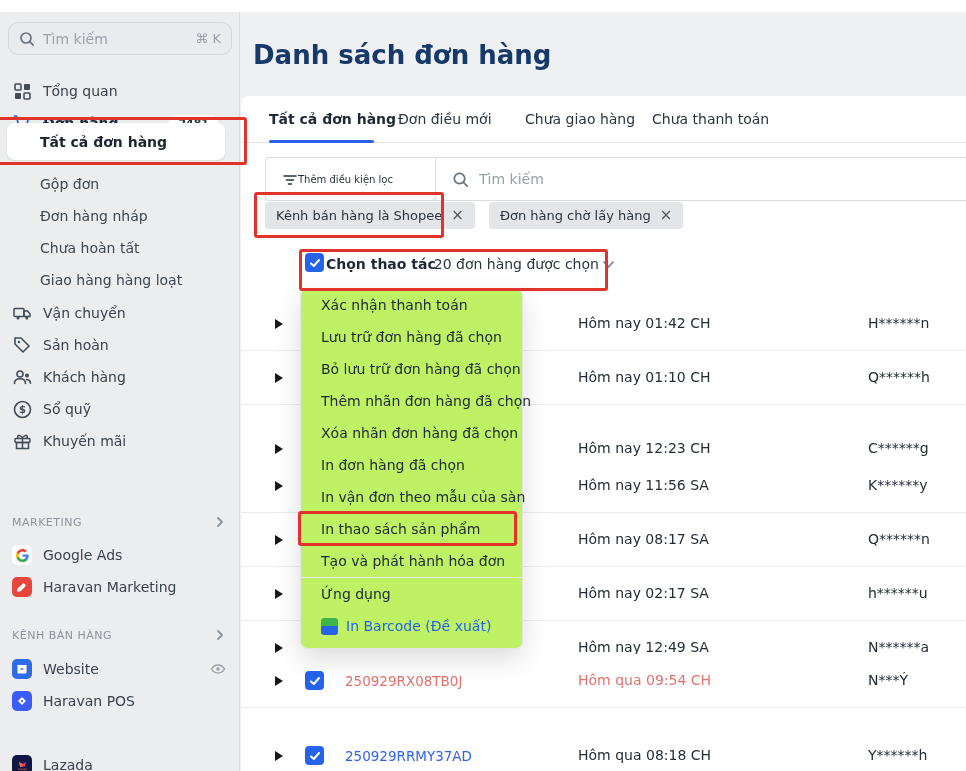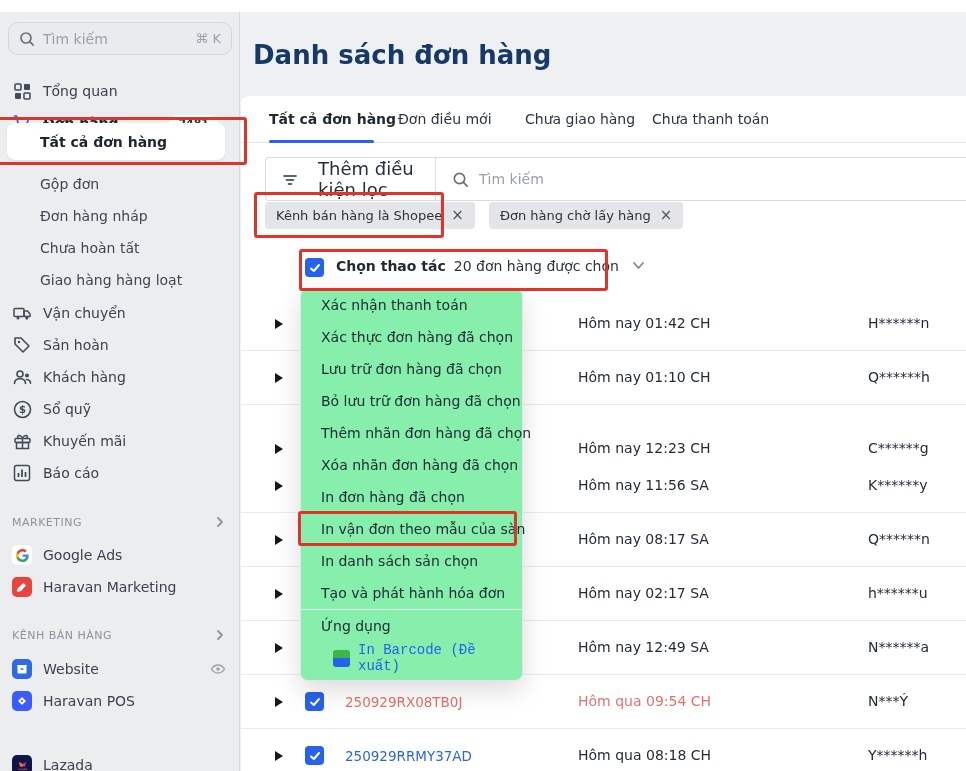--- a/index.html
+++ b/index.html
@@ -44,63 +44,63 @@
   .tab { position:absolute; top:96px; height:47px; line-height:47px; font-size:14px;
     color:#2a3440; cursor:pointer; }
   #tabs-border { left:241px; top:142px; width:725px; height:1px; background:#e4e6e9; }
   #tab-underline { left:269px; top:140px; width:105px; height:3px; background:#2b62e9;
     border-radius:2px; }
 
   #filter-bar { left:265px; top:157px; width:701px; height:44px;
     border:1px solid #d9dce0; border-right:none; border-radius:4px 0 0 4px;
     display:flex; align-items:center; }
   #filter-btn { width:170px; height:100%; display:flex; align-items:center;
-    gap:20px; padding-left:16px; border-right:1px solid #d9dce0; cursor:pointer;
-    font-size:18px; color:#26303b; }
+    gap:0; padding-left:16px; border-right:1px solid #d9dce0; cursor:pointer;
+    font-size:10px; color:#26303b;text-align:center; }
   #main-search { flex:1; height:100%; display:flex; align-items:center; gap:10px;
     padding-left:16px; }
   #main-search input { flex:1; border:none; outline:none; background:transparent;
     font:14px "DejaVu Sans","Liberation Sans",sans-serif; color:#525b66; }
   #main-search input::placeholder { color:#98a0a9; }
 
   #chips { left:265px; top:202px; display:flex; gap:14px; }
   .chip { background:#e3e5e8; border-radius:4px; height:27px; display:flex;
     align-items:center; gap:9px; padding:0 11px; font-size:13px; color:#2a333e; }
   .chip .x { color:#4d565f; font-size:15px; cursor:pointer; line-height:1; }
 
-  #action-bar { left:305px; top:258px; height:28px; display:flex;
-    align-items:flex-start; gap:12px; }
+  #action-bar { left:305px; top:244px; height:28px; display:flex;
+    align-items:flex-end; gap:2px; }
   .cbx { width:19px; height:19px; background:#2563eb; border-radius:4px;
     display:flex; align-items:center; justify-content:center; cursor:pointer;
     flex-shrink:0; }
   #action-bar .b1 { font-size:14px; font-weight:700; color:#1f2835; }
   #action-bar .b2 { font-size:14px; color:#2a3440; margin-left:-4px; }
 
   
   .trow { position:absolute; left:241px; width:725px; height:54px;
     border-bottom:1px solid #e9ebed; background:#fff; }
   .trow .arr { position:absolute; left:34px; top:22px; width:0; height:0;
     border-left:8px solid #15181c; border-top:5px solid transparent;
     border-bottom:5px solid transparent; cursor:pointer; }
   .trow .cbx { position:absolute; left:64px; top:17px; }
   .trow .oid { position:absolute; left:104px; top:19px; font-size:13.5px; cursor:pointer; }
   .trow .dt  { position:absolute; left:337px; top:18px; font-size:14px; color:#232c37; }
   .trow .cu  { position:absolute; left:627px; top:18px; font-size:14px; color:#232c37; }
   .red-txt { color:#e4716b !important; }
   .blue-txt { color:#2e63e7 !important; }
 
   
-  #dropdown { left:300px; top:288px; width:223px; background:#86efac;
+  #dropdown { left:300px; top:288px; width:223px; background:#bef264;
     border:1px solid #e3e5e8; border-radius:8px;
     box-shadow:0 10px 26px rgba(0,0,0,.14); z-index:20; padding-bottom:6px; }
   .ditem { height:32px; line-height:32px; padding-left:20px; font-size:14px;
     color:#222c37; cursor:pointer; white-space:nowrap; }
   #dd-divider { height:1px; background:#e6e8ea; margin:0; }
-  #dd-app-item { display:flex; align-items:center; gap:8px; padding-left:32px;
-    height:32px; color:#2563eb; font-size:14px; cursor:pointer;font-family:Liberation Mono, monospace; }
+  #dd-app-item { display:flex; align-items:center; gap:8px; padding-left:20px;
+    height:32px; color:#2563eb; font-size:14px; cursor:pointer; }
   #barcode-ic { width:17px; height:17px; border-radius:3px; overflow:hidden;
     display:flex; flex-direction:column; flex-shrink:0; }
   #barcode-ic .t { flex:1; background:#3cb54a; }
   #barcode-ic .b { flex:1; background:#2563eb; }
 
   
   .anno { position:absolute; border:3px solid #e0332a; border-radius:3px;
     z-index:50; pointer-events:none; }
   #anno1 { left:-3px; top:117px; width:250px; height:48px; }
   #anno2 { left:254px; top:192px; width:190px; height:46px; }
@@ -210,31 +210,20 @@
   </div>
   <div class="srow" style="top:413px">
     <span class="ic">
       <svg width="19" height="19" viewBox="0 0 19 19">
           <rect x="2" y="6.5" width="15" height="4" rx="1" fill="none" stroke="#424c59" stroke-width="1.5"></rect>
           <rect x="3.5" y="10.5" width="12" height="6" fill="none" stroke="#424c59" stroke-width="1.5"></rect>
           <path d="M9.5 6.5V16.5M6 6.5C4.5 6.5 4 4 5.5 3.5S9.5 5 9.5 6.5m3.5 0c1.5 0 2-2.5.5-3S9.5 5 9.5 6.5" fill="none" stroke="#424c59" stroke-width="1.5"></path>
         </svg>
     </span>
     <span>Khuyến mãi</span>
-  </div>
-  <div class="srow" style="top:445px">
-    <span class="ic">
-      <svg width="18" height="18" viewBox="0 0 18 18">
-          <rect x="1.5" y="1.5" width="15" height="15" rx="2" fill="none" stroke="#424c59" stroke-width="1.5"></rect>
-          <line x1="5.5" y1="13" x2="5.5" y2="9" stroke="#424c59" stroke-width="1.8"></line>
-          <line x1="9" y1="13" x2="9" y2="5.5" stroke="#424c59" stroke-width="1.8"></line>
-          <line x1="12.5" y1="13" x2="12.5" y2="8" stroke="#424c59" stroke-width="1.8"></line>
-        </svg>
-    </span>
-    <span>Báo cáo</span>
   </div>
 
   <div class="srow head" style="top:498px;height:24px">
     <span>MARKETING</span>
     <span class="right-glyph">
       <svg width="12" height="12" viewBox="0 0 12 12">
           <polyline points="4,2 8,6 4,10" fill="none" stroke="#8b939d" stroke-width="1.8" stroke-linecap="round" stroke-linejoin="round"></polyline>
         </svg>
     </span>
   </div>
@@ -393,21 +382,21 @@
 <div class="trow" style="top:567px">
   <span class="arr"></span>
   <span class="dt">Hôm nay 02:17 SA</span>
   <span class="cu">h******u</span>
 </div>
 <div class="trow" style="top:621px">
   <span class="arr"></span>
   <span class="dt">Hôm nay 12:49 SA</span>
   <span class="cu">N******a</span>
 </div>
-<div class="trow" style="top:675px">
+<div class="trow" style="top:654px">
   <span class="arr"></span>
   <span class="cbx">
     <svg width="12" height="12" viewBox="0 0 12 12">
         <polyline points="2,6.5 4.8,9 10,3" fill="none" stroke="#fff" stroke-width="2" stroke-linecap="round" stroke-linejoin="round"></polyline>
       </svg>
   </span>
   <span class="oid red-txt">250929RX08TB0J</span>
   <span class="dt red-txt">Hôm qua 09:54 CH</span>
   <span class="cu">N***Ý</span>
 </div>
@@ -418,28 +407,27 @@
         <polyline points="2,6.5 4.8,9 10,3" fill="none" stroke="#fff" stroke-width="2" stroke-linecap="round" stroke-linejoin="round"></polyline>
       </svg>
   </span>
   <span class="oid blue-txt">250929RRMY37AD</span>
   <span class="dt">Hôm qua 08:18 CH</span>
   <span class="cu">Y******h</span>
 </div>
 
 <div id="dropdown" class="abs">
   <div class="ditem">Xác nhận thanh toán</div>
-  <div class="ditem">Xác thực đơn hàng đã chọn</div>
   <div class="ditem">Lưu trữ đơn hàng đã chọn</div>
   <div class="ditem">Bỏ lưu trữ đơn hàng đã chọn</div>
   <div class="ditem">Thêm nhãn đơn hàng đã chọn</div>
   <div class="ditem">Xóa nhãn đơn hàng đã chọn</div>
   <div class="ditem">In đơn hàng đã chọn</div>
   <div class="ditem">In vận đơn theo mẫu của sàn</div>
-  <div class="ditem">In danh sách sản chọn</div>
+  <div class="ditem">In thao sách sản phẩm</div>
   <div class="ditem">Tạo và phát hành hóa đơn</div>
   <div id="dd-divider"></div>
   <div class="ditem" style="padding-left:20px">Ứng dụng</div>
   <div id="dd-app-item">
     <span id="barcode-ic">
         <span class="t"></span>
         <span class="b"></span>
       </span>
     <span>In Barcode (Đề xuất)</span>
   </div>

